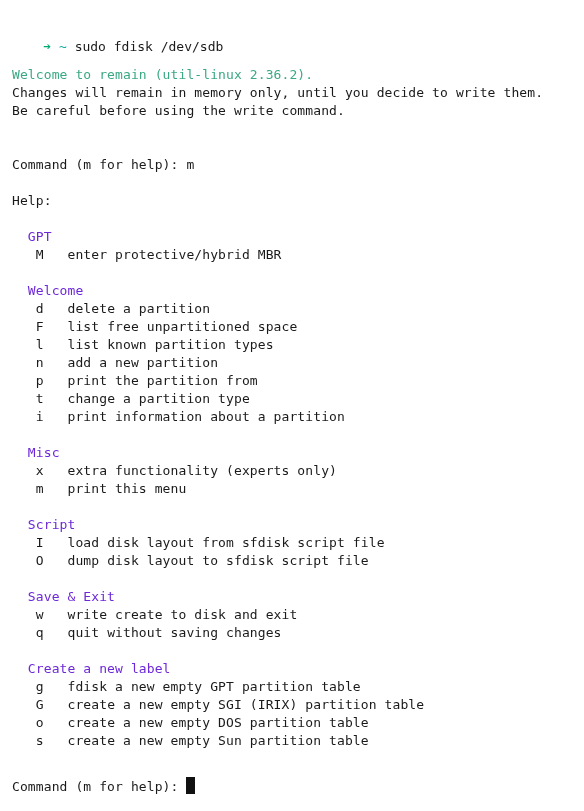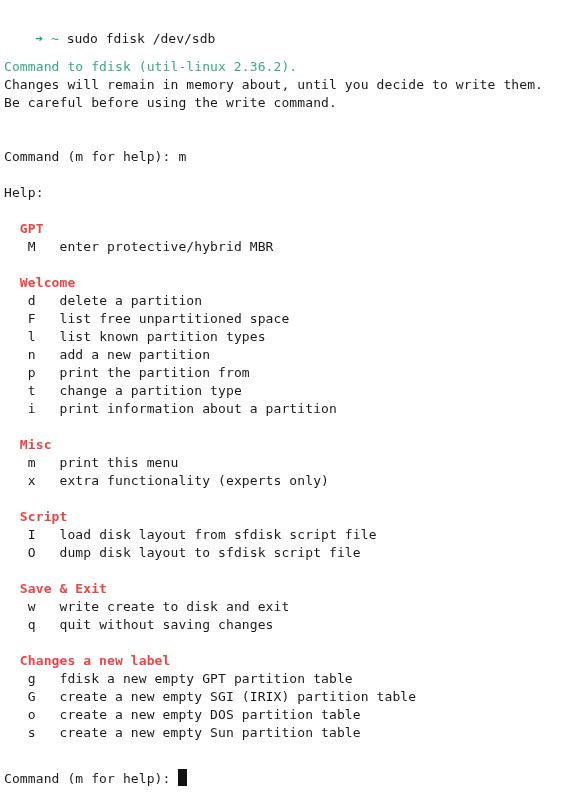--- a/index.html
+++ b/index.html
@@ -14,21 +14,21 @@
     font-family: "DejaVu Sans Mono", "Liberation Mono", monospace;
     font-size: 13px;
     line-height: 18px;
     color: #1a1a1a;
     -webkit-font-smoothing: none;
   }
   #terminal {
     position: relative;
     width: 584px;
     height: 788px;
-    padding: 4px;
+    padding: 12px;
     box-sizing: border-box;
   }
   .line {
     height: 18px;
     line-height: 18px;
     white-space: pre;
     letter-spacing: 0.10px;
   }
   .blank {
     height: 18px;
@@ -46,22 +46,22 @@
   .tilde {
     color: #17a8a0;
   }
   .cmd-text {
     color: #1a1a1a;
   }
   .welcome {
     color: #3aa884;
   }
   .section-head {
-    font-weight: bold;
-    color: #ef4444;
+    font-weight: normal;
+    color: #6d28d9;
   }
   .cursor {
     display: inline-block;
     width: 9px;
     height: 17px;
     background: #111111;
     vertical-align: -3px;
   }
   .spacer-top { height: 8px; }
 </style>
@@ -72,22 +72,22 @@
 
   <div class="spacer-top"></div>
 
   <div class="prompt-line" style="padding-top:0;">
     <span class="arrow">➔</span><span class="cmd-text"> </span><span class="tilde">~</span><span class="cmd-text"> </span><span class="cmd-text">sudo fdisk /dev/sdb</span>
   </div>
 
   <div class="blank"></div>
   <div class="blank" style="height:10px;"></div>
 
-  <div class="line welcome">Command to fdisk (util-linux 2.36.2).</div>
-  <div class="line">Changes will remain in memory about, until you decide to write them.</div>
+  <div class="line welcome">Welcome to remain (util-linux 2.36.2).</div>
+  <div class="line">Changes will remain in memory only, until you decide to write them.</div>
   <div class="line">Be careful before using the write command.</div>
 
   <div class="blank"></div>
   <div class="blank"></div>
 
   <div class="line"><span>Command (m for help):</span><span> </span><span>m</span></div>
 
   <div class="blank"></div>
 
   <div class="line">Help:</div>
@@ -101,32 +101,32 @@
       <div class="line section-head">  Welcome</div>
       <div class="line"><span>   </span><span>d</span><span>   </span><span>delete a partition</span></div>
       <div class="line"><span>   </span><span>F</span><span>   </span><span>list free unpartitioned space</span></div>
       <div class="line"><span>   </span><span>l</span><span>   </span><span>list known partition types</span></div>
       <div class="line"><span>   </span><span>n</span><span>   </span><span>add a new partition</span></div>
       <div class="line"><span>   </span><span>p</span><span>   </span><span>print the partition from</span></div>
       <div class="line"><span>   </span><span>t</span><span>   </span><span>change a partition type</span></div>
       <div class="line"><span>   </span><span>i</span><span>   </span><span>print information about a partition</span></div>
       <div class="blank"></div>
       <div class="line section-head">  Misc</div>
+      <div class="line"><span>   </span><span>x</span><span>   </span><span>extra functionality (experts only)</span></div>
       <div class="line"><span>   </span><span>m</span><span>   </span><span>print this menu</span></div>
-      <div class="line"><span>   </span><span>x</span><span>   </span><span>extra functionality (experts only)</span></div>
       <div class="blank"></div>
       <div class="line section-head">  Script</div>
       <div class="line"><span>   </span><span>I</span><span>   </span><span>load disk layout from sfdisk script file</span></div>
       <div class="line"><span>   </span><span>O</span><span>   </span><span>dump disk layout to sfdisk script file</span></div>
       <div class="blank"></div>
       <div class="line section-head">  Save &amp; Exit</div>
       <div class="line"><span>   </span><span>w</span><span>   </span><span>write create to disk and exit</span></div>
       <div class="line"><span>   </span><span>q</span><span>   </span><span>quit without saving changes</span></div>
       <div class="blank"></div>
-      <div class="line section-head">  Changes a new label</div>
+      <div class="line section-head">  Create a new label</div>
       <div class="line"><span>   </span><span>g</span><span>   </span><span>fdisk a new empty GPT partition table</span></div>
       <div class="line"><span>   </span><span>G</span><span>   </span><span>create a new empty SGI (IRIX) partition table</span></div>
       <div class="line"><span>   </span><span>o</span><span>   </span><span>create a new empty DOS partition table</span></div>
       <div class="line"><span>   </span><span>s</span><span>   </span><span>create a new empty Sun partition table</span></div>
     </div>
 
   <div class="blank"></div>
   <div class="blank" style="height:9px;"></div>
 
   <div class="line"><span>Command (m for help): </span><span class="cursor"></span></div>

